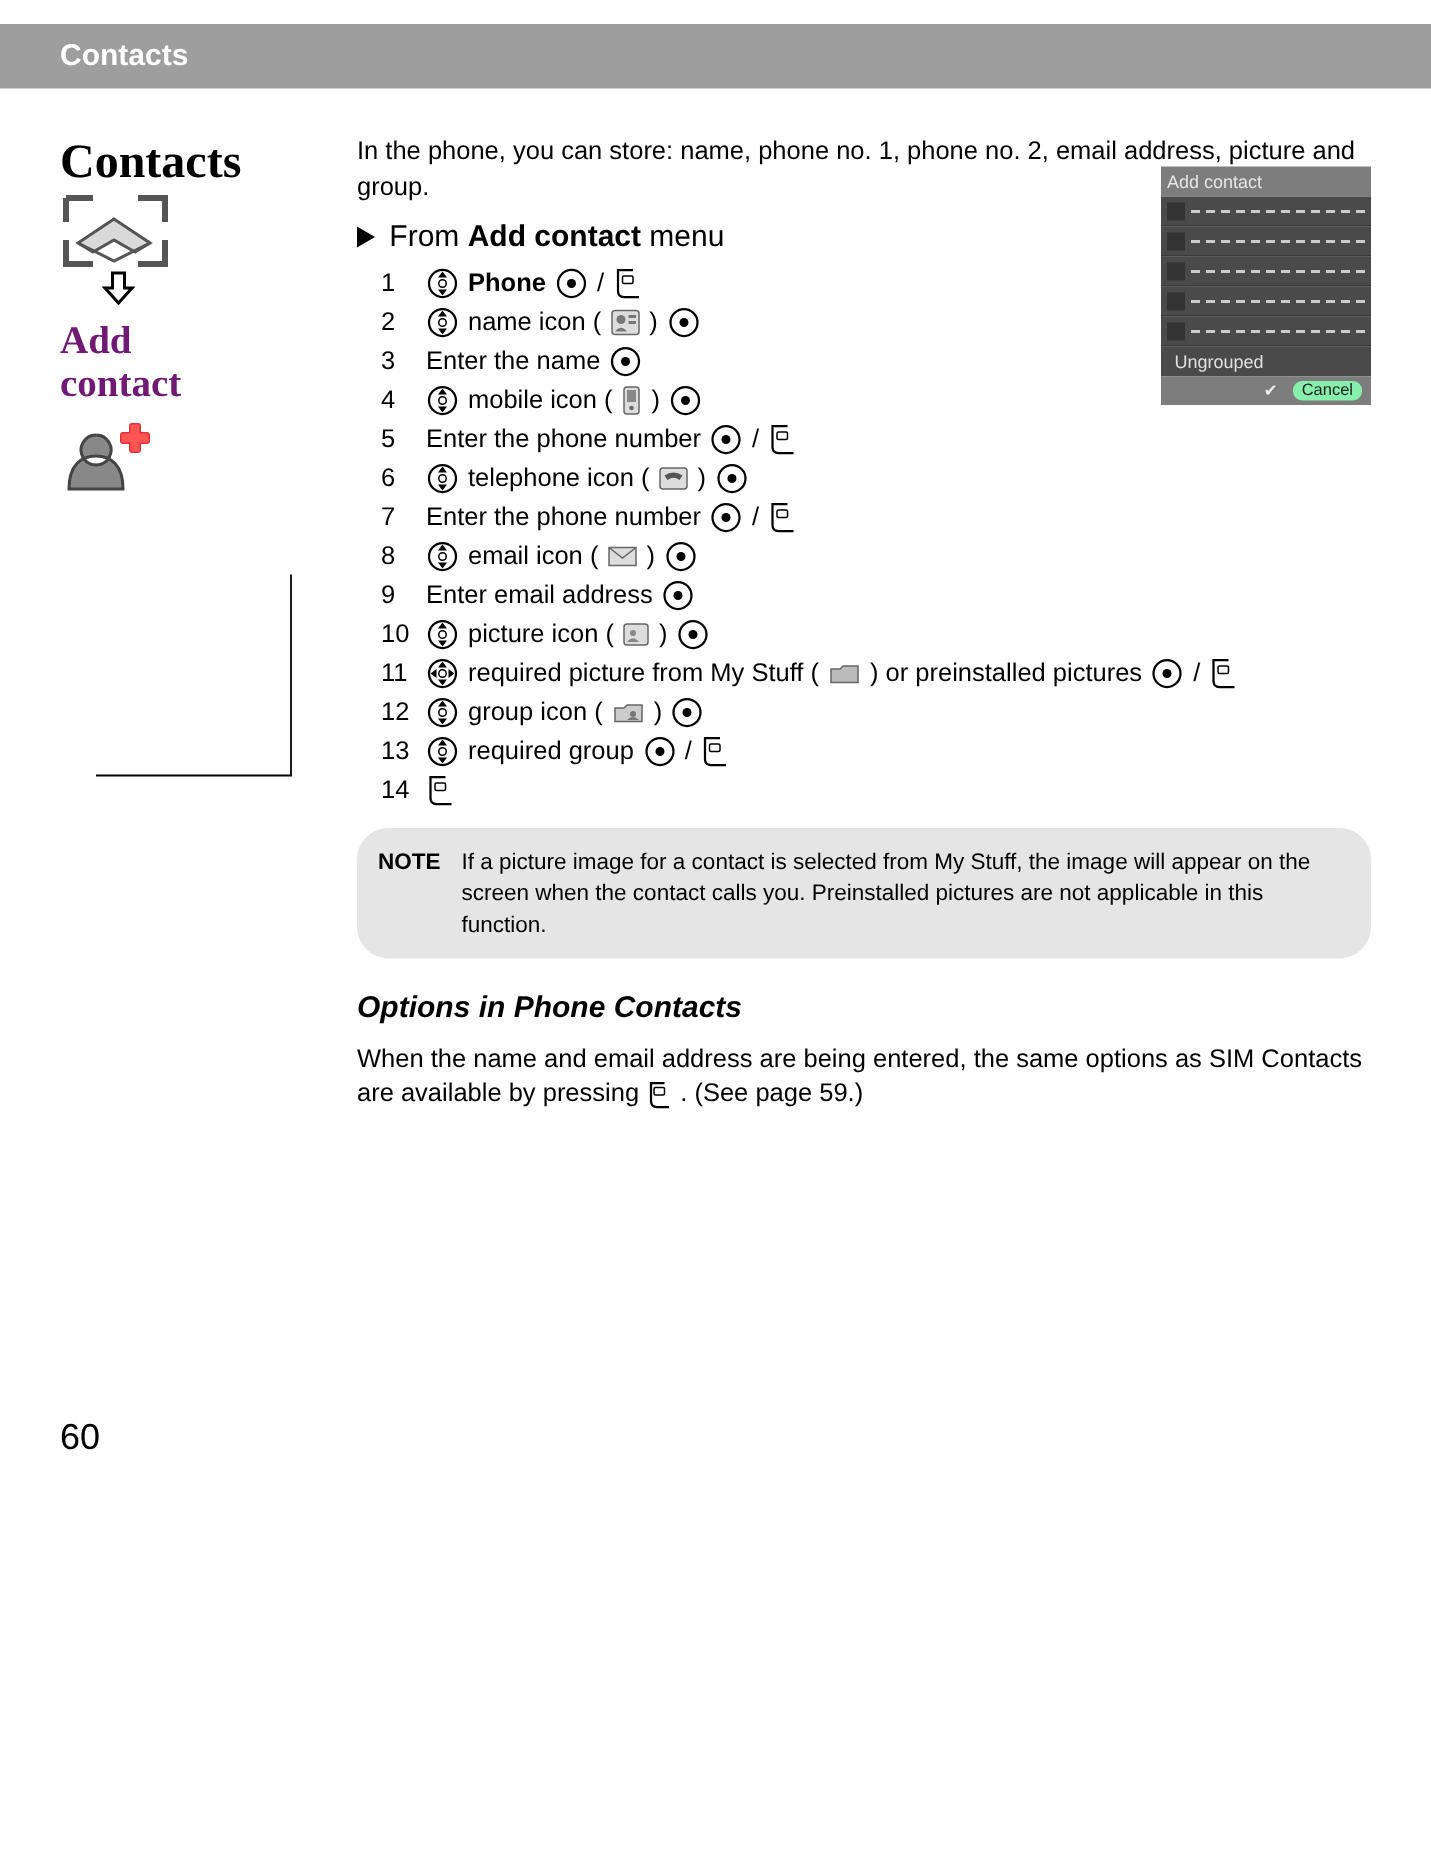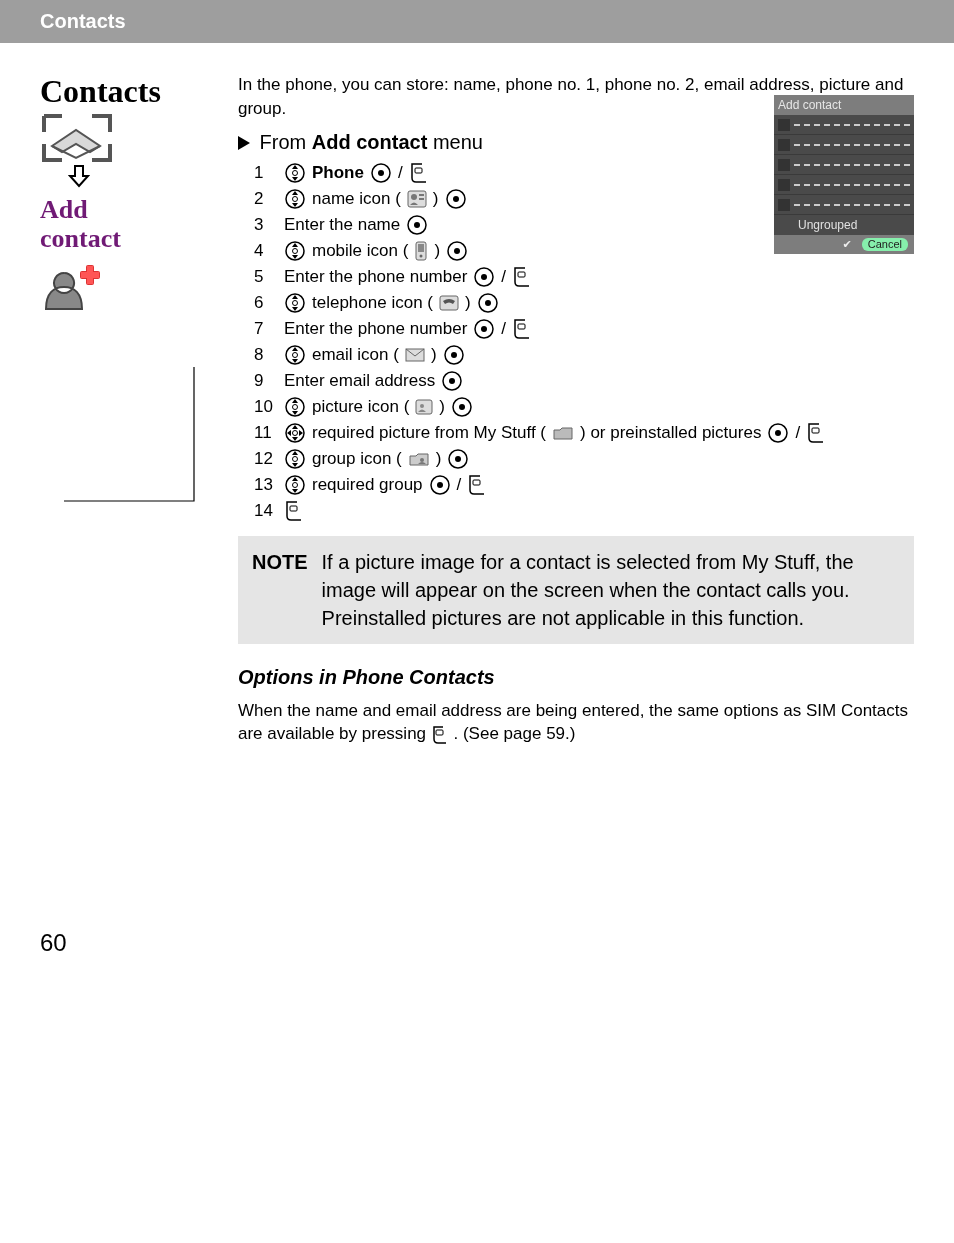--- a/index.html
+++ b/index.html
@@ -1,17 +1,17 @@
 <!DOCTYPE html>
 <html><head>
 <meta charset="utf-8">
 <style>
   * { box-sizing: border-box; margin: 0; padding: 0; }
   html, body { width: 954px; background: #fff; font-family: Arial, Helvetica, sans-serif; }
-  .page { width: 954px; height: 993px; position: relative; background: #fff; }
+  .page { width: 954px; height: 993px; position: relative; background: #fff; margin-top: 16px; }
 
   .topbar {
     background: #9e9e9e;
     color: #fff;
     padding: 10px 0 10px 40px;
     font-weight: bold;
     font-size: 20px;
   }
 
   .content { display: flex; padding: 30px 40px 0 40px; gap: 28px; position: relative; }
@@ -45,32 +45,32 @@
   .num { width: 24px; text-align: left; }
 
   .icon { display: inline-flex; align-items: center; justify-content: center; }
   .icon svg { display: block; }
 
   .notebox {
     background: #e5e5e5;
     display: flex; gap: 14px;
     padding: 12px 14px;
     margin: 14px 0 22px 0;
-    font-size: 20px; line-height: 1.4;
+    font-size: 15px; line-height: 1.4; border-radius: 21px;
   }
   .notebox .label { font-weight: bold; }
 
   .page-num { position: absolute; left: 40px; bottom: 36px; font-size: 24px; }
 
   .phone-screenshot { position: absolute; right: 40px; top: 95px; width: 140px; }
   .ps-title { background: #7d7d7d; color: #e6e6e6; font-size: 12px; padding: 3px 4px; }
   .ps-row { background: #4a4a4a; display: flex; align-items: center; padding: 3px 4px; gap: 4px; border-bottom: 1px solid #3a3a3a; height: 20px; }
   .ps-row .dash { flex: 1; border-top: 2px dashed #ccc; height: 0; }
   .ps-row .sq { width: 12px; height: 12px; background: #333; }
-  .ps-ung { background: #4a4a4a; display: flex; align-items: center; padding: 3px 20px; gap: 4px; font-size: 12px; color: #e0e0e0; }
+  .ps-ung { background: #4a4a4a; display: flex; align-items: center; padding: 3px 5px; gap: 4px; font-size: 12px; color: #e0e0e0; }
   .ps-foot { background: #7d7d7d; display: flex; justify-content: flex-end; gap: 10px; font-size: 11px; color: #eee; padding: 3px 6px; }
   .ps-foot .pill { background: #86efac; border-radius: 6px; padding: 0 6px; color: #222; }
 </style>
 </head>
 <body>
 <div class="page">
 
 <div class="topbar">
   <span>Contacts</span>
 </div>

